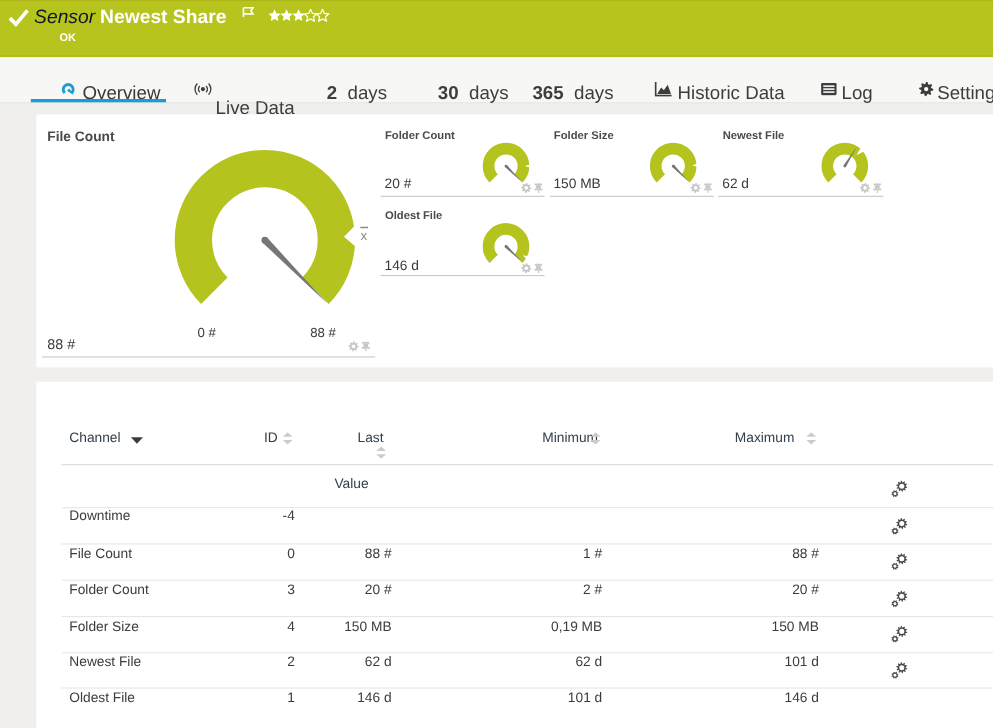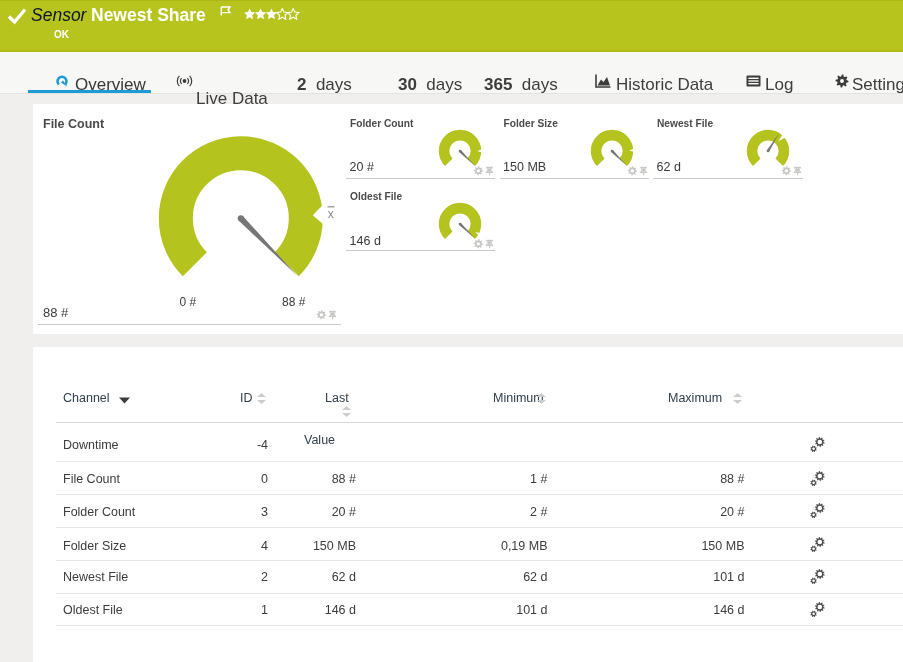--- a/index.html
+++ b/index.html
@@ -7,21 +7,21 @@
 .abs { position:absolute; }
 #topbar { position:absolute; left:0; top:0; width:903px; height:52px; background:#b6c41d; border-top:1px solid #abb817; border-bottom:2px solid #b1bd15; }
 #tabstrip { position:absolute; left:0; top:52px; width:903px; height:42px; background:#f7f7f5; border-bottom:1px solid #e3e3e0; }
 .panel { position:absolute; background:#ffffff; }
 .tabtxt { position:absolute; font-size:17px; color:#3d3d3d; white-space:nowrap; }
 .gtitle { position:absolute; font-weight:bold; font-size:12.5px; color:#4a4a4a; white-space:nowrap; }
 .gtitle2 { position:absolute; font-weight:bold; font-size:10.2px; color:#4a4a4a; white-space:nowrap; }
 .gval { position:absolute; font-size:12.5px; color:#3a3a3a; white-space:nowrap; }
 .gline { position:absolute; height:1px; background:#c9c9c7; }
 .th { position:absolute; font-weight:normal; font-size:12.5px; color:#32404c; white-space:nowrap; }
-.td { position:absolute; font-size:12.5px; color:#3c3c3c; white-space:nowrap; }
+.td { position:absolute; font-size:12.5px; color:#3c3c3c; white-space:nowrap;margin-top:24px; }
 .rline { position:absolute; height:1px; background:#e6e6e4; left:56px; width:847px; }
 </style>
 </head>
 <body>
 
 <div id="topbar">
 <svg class="abs" style="left:7px;top:6px" width="20" height="18" viewBox="0 0 20 18">
       <polyline points="2,9.5 7.5,15 18,2.5" fill="none" stroke="#ffffff" stroke-width="3.3"></polyline>
     </svg>
 <div class="abs" style="left:31px;top:4px;font-size:17.5px;font-style:italic;color:#0f172a;">Sensor</div>

